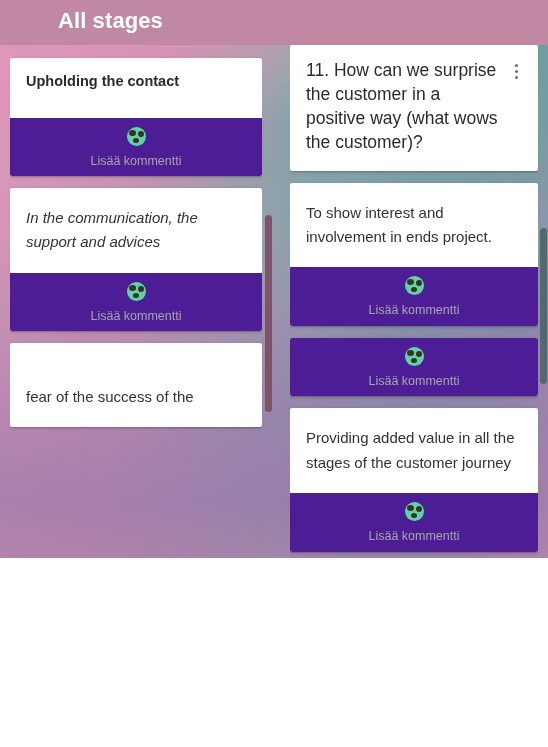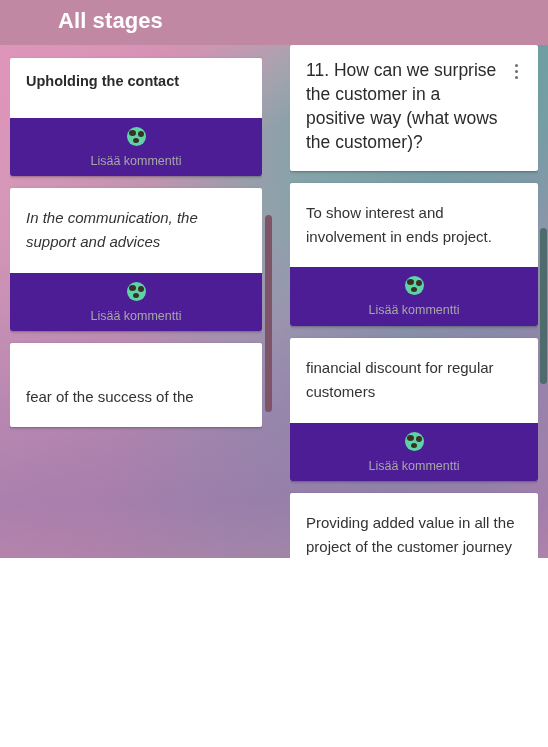--- a/index.html
+++ b/index.html
@@ -300,36 +300,33 @@
             <div class="avatar">
               <span class="blob1"></span>
                 <span class="blob2"></span>
                 <span class="blob3"></span>
             </div>
             <div class="comment-placeholder">Lisää kommentti</div>
           </div>
         </div>
 
         <div class="card">
+          <div class="card-comment">
+            <div class="avatar">
+              <span class="blob1"></span>
+                <span class="blob2"></span>
+                <span class="blob3"></span>
+            </div>
+            <div class="comment-placeholder">Lisää kommentti</div>
+          </div>
+        </div>
+
+        <div class="card">
           <div class="card-body" style="padding:18px 16px 18px 16px;">
-            <div class="note-text-lg">financial discount for regular customers</div>
-          </div>
-          <div class="card-comment">
-            <div class="avatar">
-              <span class="blob1"></span>
-                <span class="blob2"></span>
-                <span class="blob3"></span>
-            </div>
-            <div class="comment-placeholder">Lisää kommentti</div>
-          </div>
-        </div>
-
-        <div class="card">
-          <div class="card-body" style="padding:18px 16px 18px 16px;">
-            <div class="note-text-lg">Providing added value in all the project of the customer journey</div>
+            <div class="note-text-lg">Providing added value in all the stages of the customer journey</div>
           </div>
           <div class="card-comment">
             <div class="avatar">
               <span class="blob1"></span>
                 <span class="blob2"></span>
                 <span class="blob3"></span>
             </div>
             <div class="comment-placeholder">Lisää kommentti</div>
           </div>
         </div>

